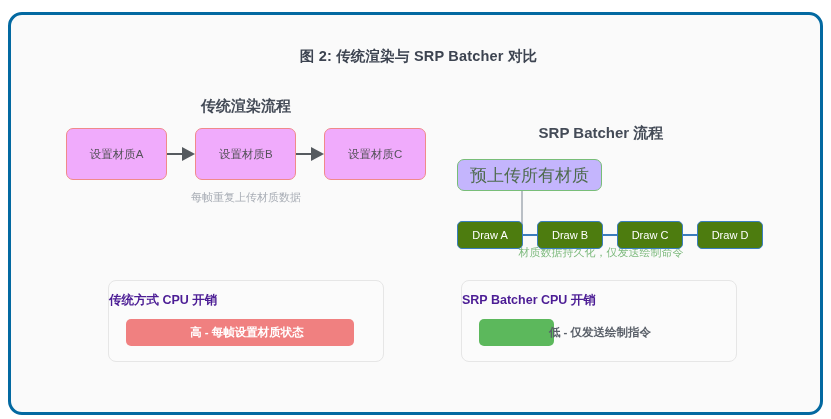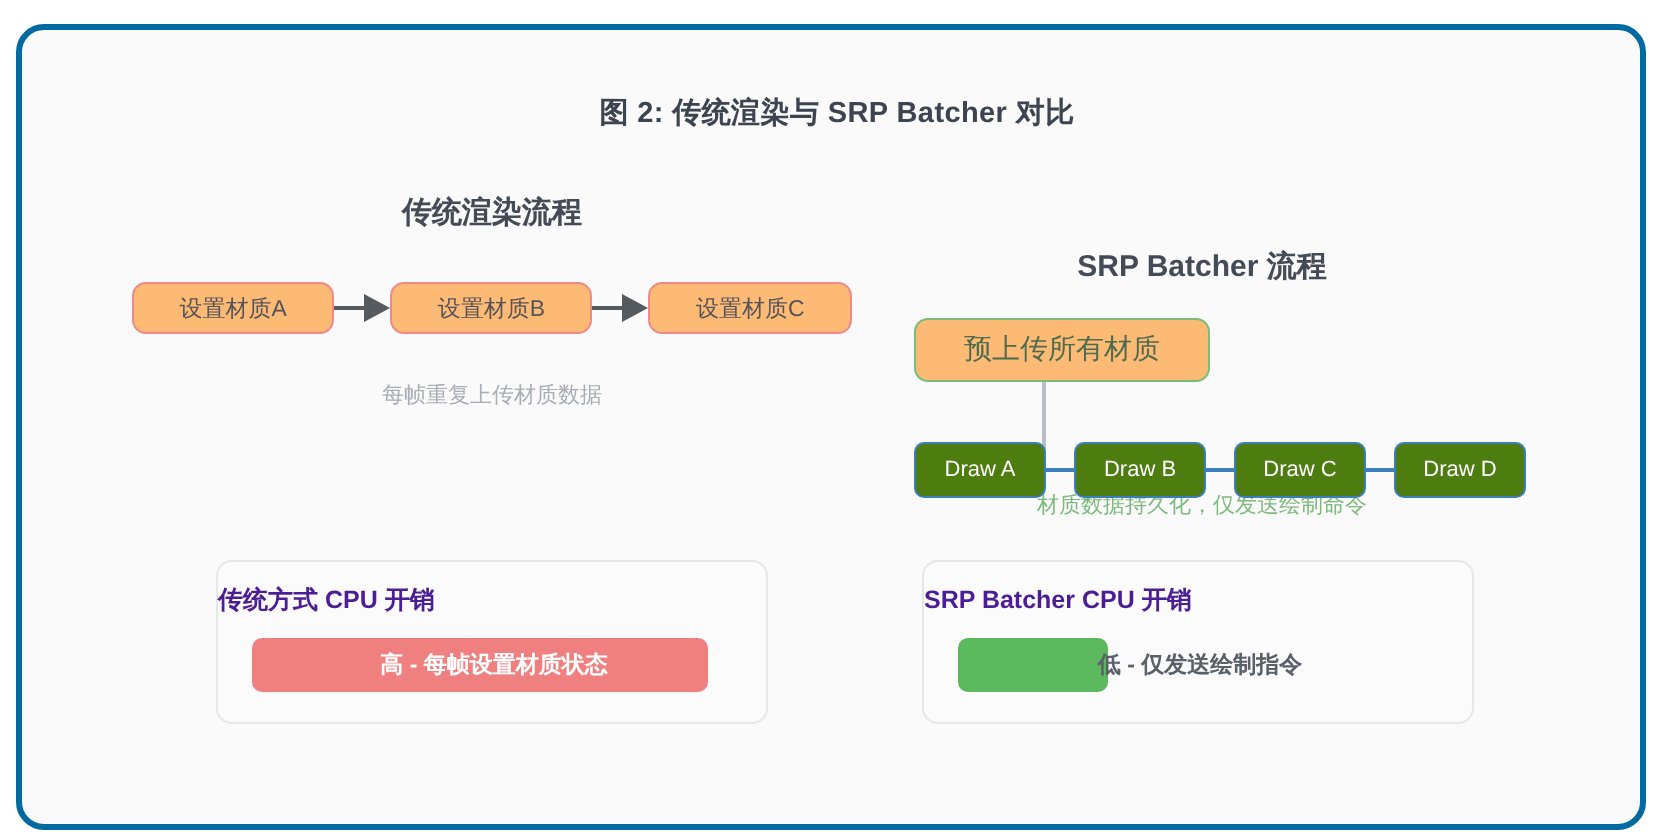--- a/index.html
+++ b/index.html
@@ -58,27 +58,27 @@
   
   .legacy-chain {
     position: relative;
     height: 44px;
     display: flex;
     align-items: center;
     justify-content: center;
   }
   .mat-node {
     box-sizing: border-box;
-    height: 26px;
+    height: 52px;
     padding: 0 26px;
     min-width: 86px;
     display: flex;
     align-items: center;
     justify-content: center;
-    background: #fdba74;
+    background: #f0abfc;
     border: 1.6px solid #f08a8a;
     border-radius: 7px;
     font-size: 11.5px;
     color: #55525a;
     white-space: nowrap;
   }
   .arrow {
     position: relative;
     width: 28px;
     height: 14px;
@@ -115,28 +115,28 @@
   .srp-area {
     position: relative;
     height: 100px;
   }
   .pre-node {
     position: absolute;
     left: 36px;
     top: 0;
     box-sizing: border-box;
     height: 32px;
-    padding: 0 24px;
-    display: flex;
-    align-items: center;
-    justify-content: center;
-    background: #fdba74;
+    padding: 0 12px;
+    display: flex;
+    align-items: center;
+    justify-content: center;
+    background: #c4b5fd;
     border: 1.6px solid #78bd78;
     border-radius: 7px;
-    font-size: 14px;
+    font-size: 17px;
     color: #4f6b4f;
     white-space: nowrap;
   }
   .drop-line {
     position: absolute;
     left: 100px;
     top: 32px;
     width: 2px;
     height: 36px;
     background: #b9bfc5;

